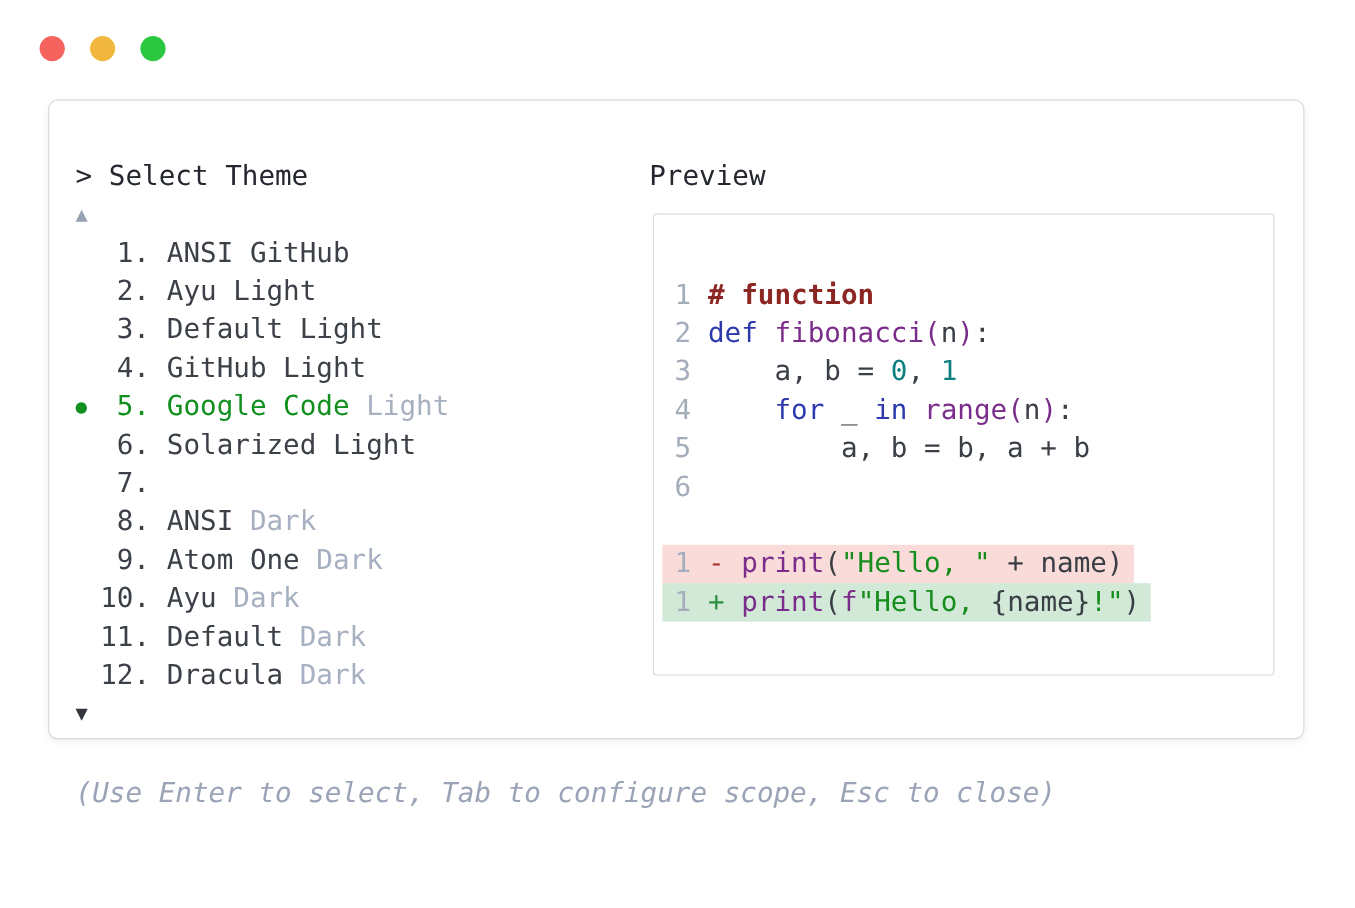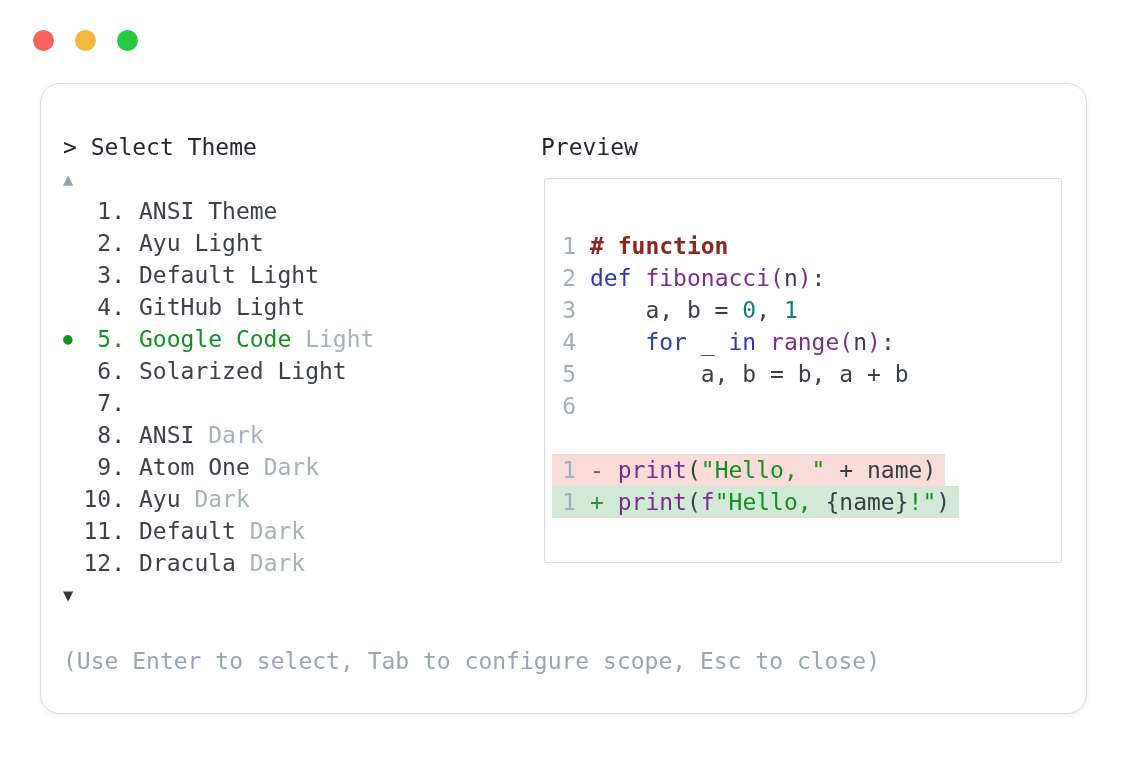--- a/index.html
+++ b/index.html
@@ -5,35 +5,35 @@
   html,body{margin:0;padding:0;}
   body{
     width:1129px;height:757px;background:#ffffff;position:relative;overflow:hidden;
     font-family:"DejaVu Sans Mono","Liberation Mono",monospace;
     font-size:23px;line-height:32px;color:var(--text_dark);
   }
   .traffic{position:absolute;left:33px;top:30px;display:flex;gap:21px;}
   .light{width:21px;height:21px;border-radius:50%;}
 
   .panel{
-    position:absolute;left:40px;top:83px;width:1047px;height:631px;
-    border:1.5px solid var(--panel_border);border-radius:20px;background:#fff;
+    position:absolute;left:40px;top:83px;width:1047px;height:533px;
+    border:1.5px solid var(--panel_border);border-radius:8px;background:#fff;
     box-sizing:border-box;box-shadow:0 2px 5px rgba(140,150,165,0.14);
   }
   .prompt{position:absolute;left:22px;top:47px;color:var(--prompt_text);white-space:pre;}
   .scroll-up{position:absolute;left:22px;top:79px;color:var(--scroll_up);font-size:17px;line-height:32px;}
   .scroll-down{position:absolute;left:22px;top:495px;color:var(--scroll_down);font-size:17px;line-height:32px;}
   .theme-list{position:absolute;left:22px;top:111px;}
   .theme-row{display:flex;height:32px;color:var(--item_text);cursor:default;}
   .theme-marker{width:19px;flex:none;color:var(--selected_green);font-size:16px;}
   .theme-num{width:43px;flex:none;text-align:right;white-space:pre;}
   .theme-label{margin-left:14px;white-space:pre;}
   .sel{color:var(--selected_green);}
   .muted{color:var(--muted);}
-  .help{position:absolute;left:22px;top:561px;color:var(--help);white-space:pre;}
+  .help{position:absolute;left:22px;top:561px;color:var(--help);white-space:pre;font-style:italic;}
 
   .preview-title{position:absolute;left:500px;top:47px;color:var(--prompt_text);}
   .preview-box{
     position:absolute;left:503px;top:94px;width:518px;height:385px;
     border:1.5px solid var(--panel_border);border-radius:3px;box-sizing:border-box;background:#fff;
   }
   .code{position:absolute;left:17px;top:51px;}
   .code-line{display:flex;height:32px;}
   .ln{width:14px;flex:none;text-align:right;color:var(--line_number);margin-right:14px;}
   .toks{white-space:pre;}
@@ -60,21 +60,21 @@
   <div class="light" id="light-2" style="background: rgb(42, 200, 64);"></div>
 </div>
 
 <div class="panel">
   <div class="prompt">&gt; Select Theme</div>
   <div class="scroll-up">▲</div>
   <div class="theme-list" id="theme-list">
       <div class="theme-row">
         <span class="theme-marker"></span>
         <span class="theme-num">1.</span>
-        <span class="theme-label"><span class="">ANSI Theme</span></span>
+        <span class="theme-label"><span class="">ANSI GitHub</span></span>
       </div>
       <div class="theme-row">
         <span class="theme-marker"></span>
         <span class="theme-num">2.</span>
         <span class="theme-label"><span class="">Ayu Light</span></span>
       </div>
       <div class="theme-row">
         <span class="theme-marker"></span>
         <span class="theme-num">3.</span>
         <span class="theme-label"><span class="">Default Light</span></span>

